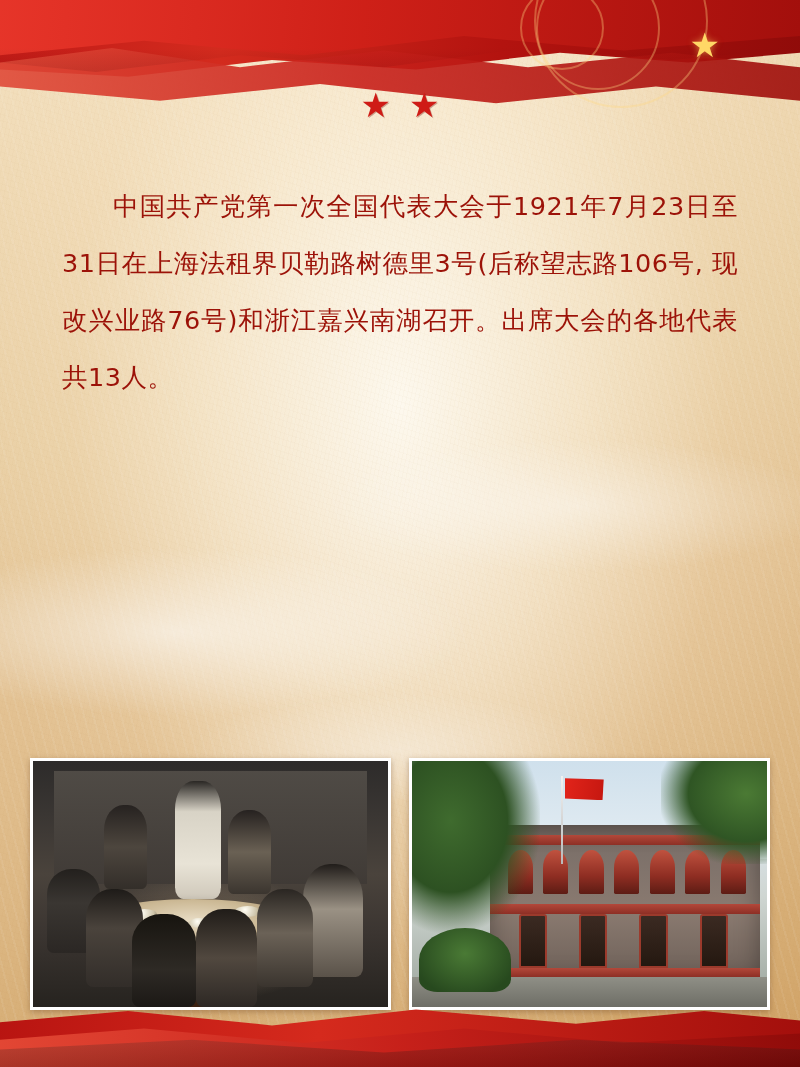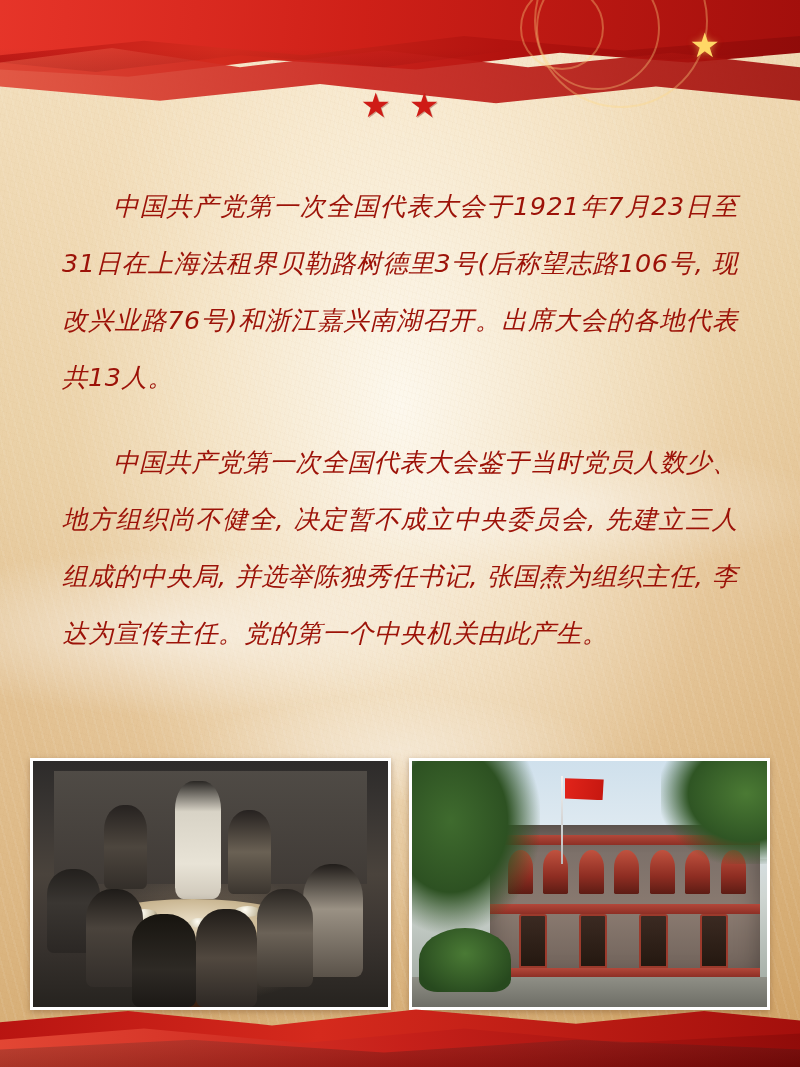--- a/index.html
+++ b/index.html
@@ -130,21 +130,20 @@
   }
   .para {
     font-family: "DejaVu Sans", "Liberation Sans", sans-serif;
     font-size: 25.5px;
     line-height: 57px;
     color: #9c1208;
     text-indent: 2em;
     text-align: justify;
     letter-spacing: 0.5px;
     margin: 0;
-    font-style: italic;
   }
   .para + .para { margin-top: 28px; }
 
   
   .photos {
     position: absolute;
     top: 758px;
     left: 30px;
     width: 740px;
     display: flex;
@@ -354,21 +353,20 @@
     <div class="banner-star">★</div>
   </div>
 
   <div class="title-row">
     <span class="title-star">★</span>
     <span class="title-star">★</span>
   </div>
 
   <div class="body-text">
     <p class="para">中国共产党第一次全国代表大会于1921年7月23日至31日在上海法租界贝勒路树德里3号(后称望志路106号, 现改兴业路76号)和浙江嘉兴南湖召开。出席大会的各地代表共13人。</p>
-    <p class="para">中国共产党第一次全国代表大会鉴于当时党员人数少、地方组织尚不健全, 决定暂不成立中央委员会, 先建立三人组成的中央局, 并选举陈独秀任书记, 张国焘为组织主任, 李达为宣传主任。党的第一个中央机关由此产生。</p>
   </div>
 
   <div class="photos">
 
     <div class="photo ph1">
       <div class="wallpanel"></div>
       <div class="fig f7"></div>
       <div class="standing"></div>
       <div class="fig f8"></div>
       <div class="table"></div>

